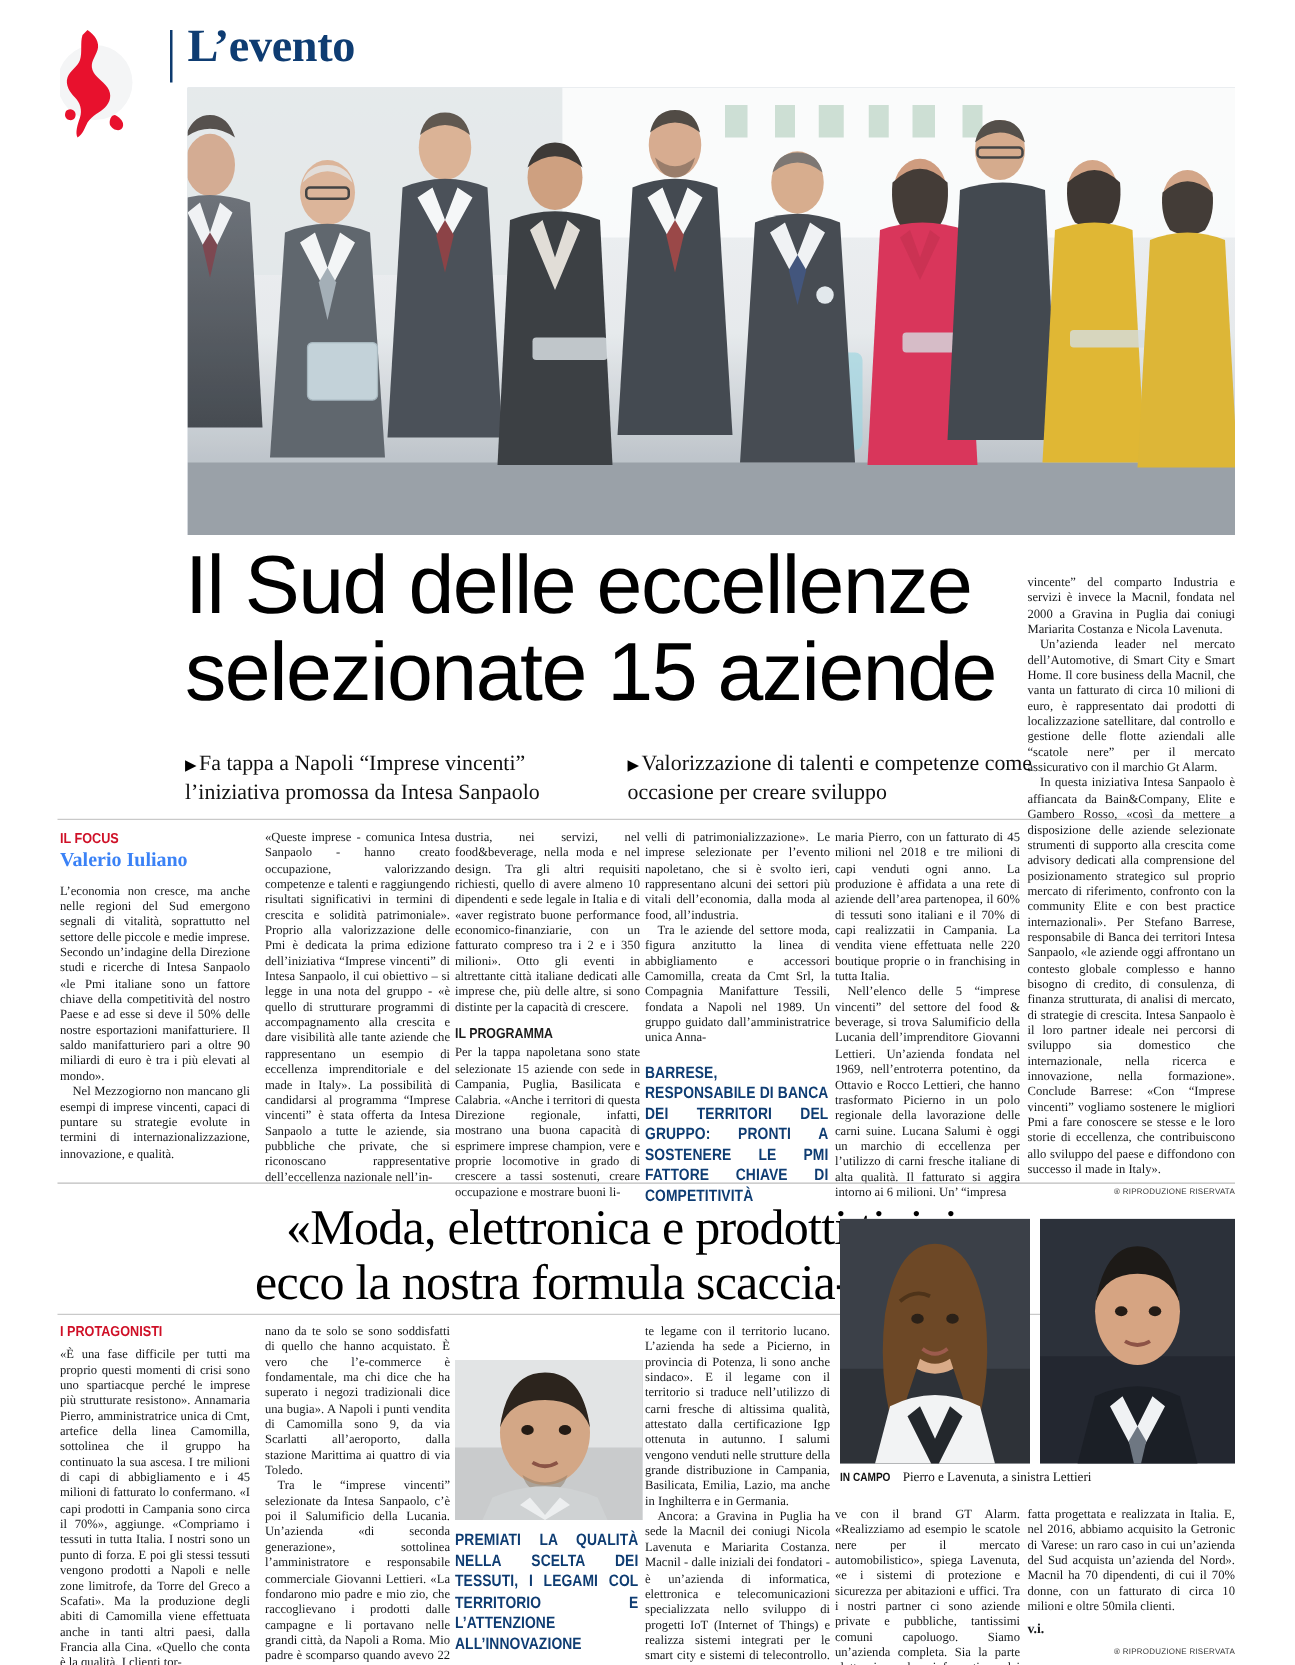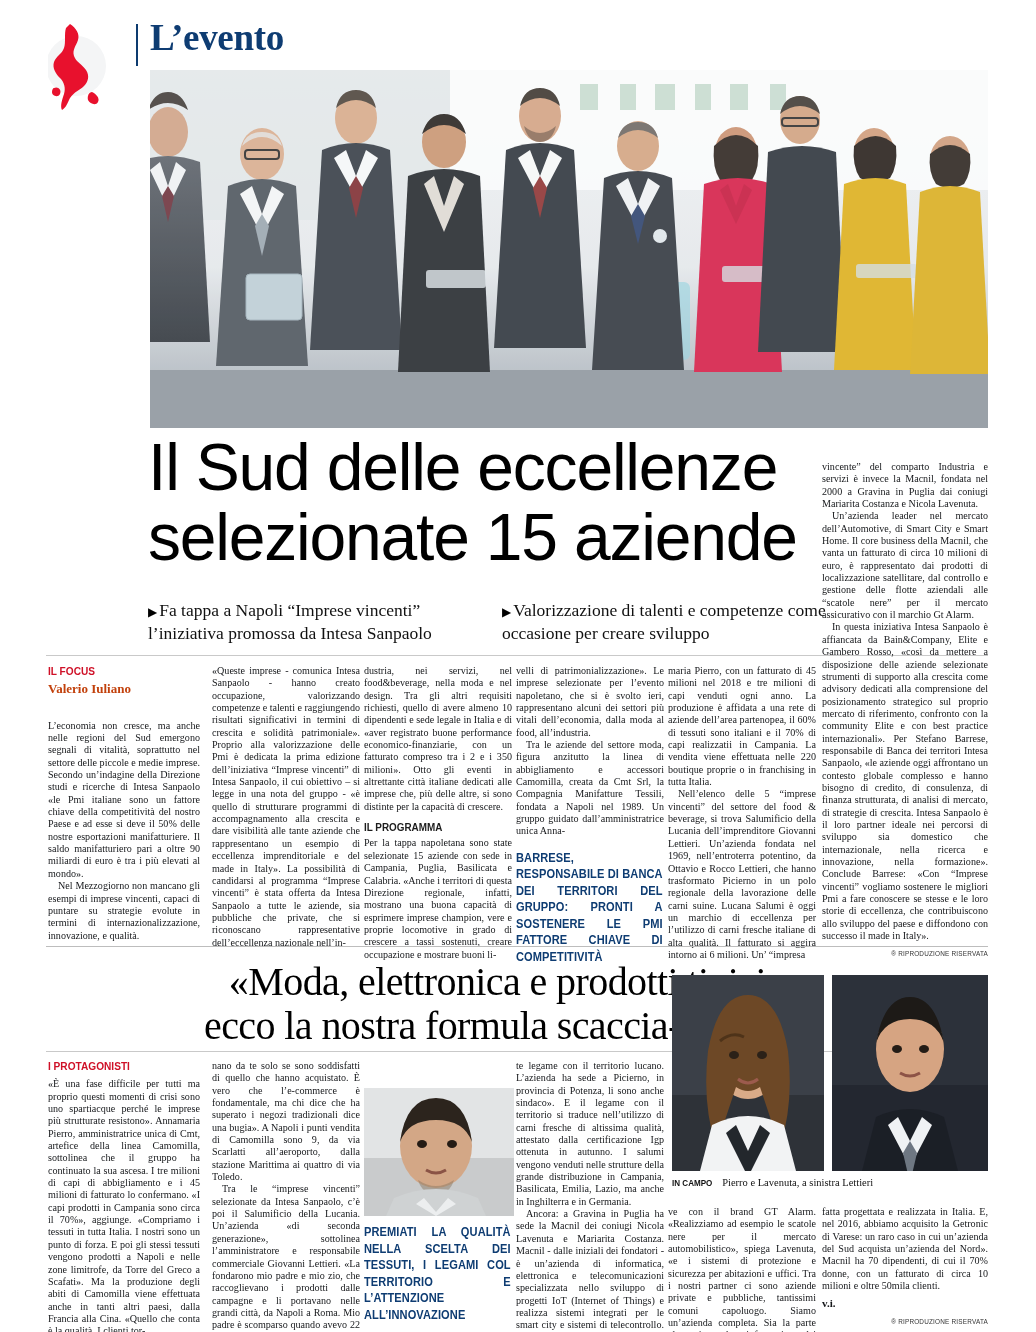--- a/index.html
+++ b/index.html
@@ -133,23 +133,23 @@
     letter-spacing: 0px;
     color: #cf1027;
     text-transform: uppercase;
     margin: 0 0 6px 0;
     transform: scaleX(0.88);
     transform-origin: left center;
   }
   .byline {
     font-family: "Liberation Serif", serif;
     font-weight: bold;
-    font-size: 13px;
-    color: #c2410c;
-    margin: 0 0 24px 0;
+    font-size: 16px;
+    color: #3b82f6;
+    margin: 0 0 12px 0;
   }
   .subsec {
     font-family: "Liberation Sans", sans-serif;
     font-weight: bold;
     font-size: 11.5px;
     color: #1c1c1c;
     text-transform: uppercase;
     margin: 8px 0 4px 0;
     transform: scaleX(0.86);
     transform-origin: left center;

